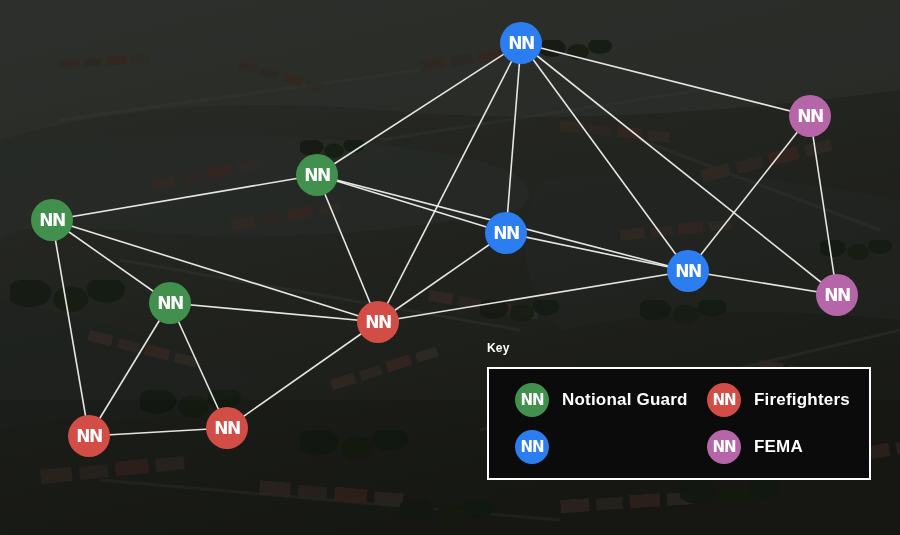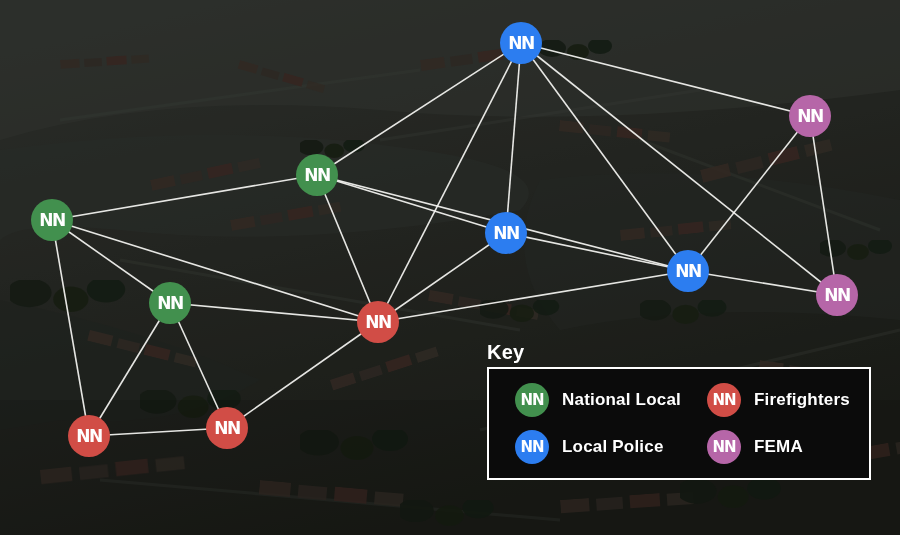--- a/index.html
+++ b/index.html
@@ -5,21 +5,21 @@
   html,body{margin:0;padding:0;background:#1d1f1b;}
   .stage{
     position:relative;width:900px;height:535px;overflow:hidden;
     font-family:"Liberation Sans",sans-serif;
     -webkit-font-smoothing:antialiased;
   }
   .stage svg{position:absolute;top:0;left:0;}
   
   .key-title{
     position:absolute;left:487px;top:341px;
-    color:#fff;font-size:20px;font-weight:bold;letter-spacing:.2px;
+    color:#fff;font-size:12px;font-weight:bold;letter-spacing:.2px;
   }
   .legend-box{
     position:absolute;left:487px;top:367px;width:384px;height:113px;
     background:#0b0b0b;border:2px solid #ffffff;box-sizing:border-box;
     display:grid;grid-template-columns:192px 1fr;grid-template-rows:1fr 1fr;
     align-items:center;padding:8px 0 8px 26px;
   }
   .legend-item{display:flex;align-items:center;}
   .legend-dot{
     width:34px;height:34px;border-radius:50%;
@@ -182,29 +182,28 @@
         <circle cx="227" cy="428" r="21" fill="#d14d46"></circle>
         <text x="227" y="428" text-anchor="middle" dominant-baseline="central" fill="#ffffff" style="font-family:&quot;DejaVu Sans&quot;,sans-serif;font-weight:bold;font-size:17px;letter-spacing:-1.5px;">NN</text>
       </g>
     </svg>
 
   <div class="key-title">Key</div>
 
   <div class="legend-box">
     <div class="legend-item">
       <span class="legend-dot" style="background-color: rgb(66, 144, 78);">NN</span>
-      <span class="legend-label">National Local</span>
+      <span class="legend-label">Notional Guard</span>
     </div>
     <div class="legend-item">
       <span class="legend-dot" style="background-color: rgb(209, 77, 70);">NN</span>
       <span class="legend-label">Firefighters</span>
     </div>
     <div class="legend-item">
       <span class="legend-dot" style="background-color: rgb(44, 125, 240);">NN</span>
-      <span class="legend-label">Local Police</span>
     </div>
     <div class="legend-item">
       <span class="legend-dot" style="background-color: rgb(182, 102, 168);">NN</span>
       <span class="legend-label">FEMA</span>
     </div>
   </div>
 
 </div>
 
 </body></html>

